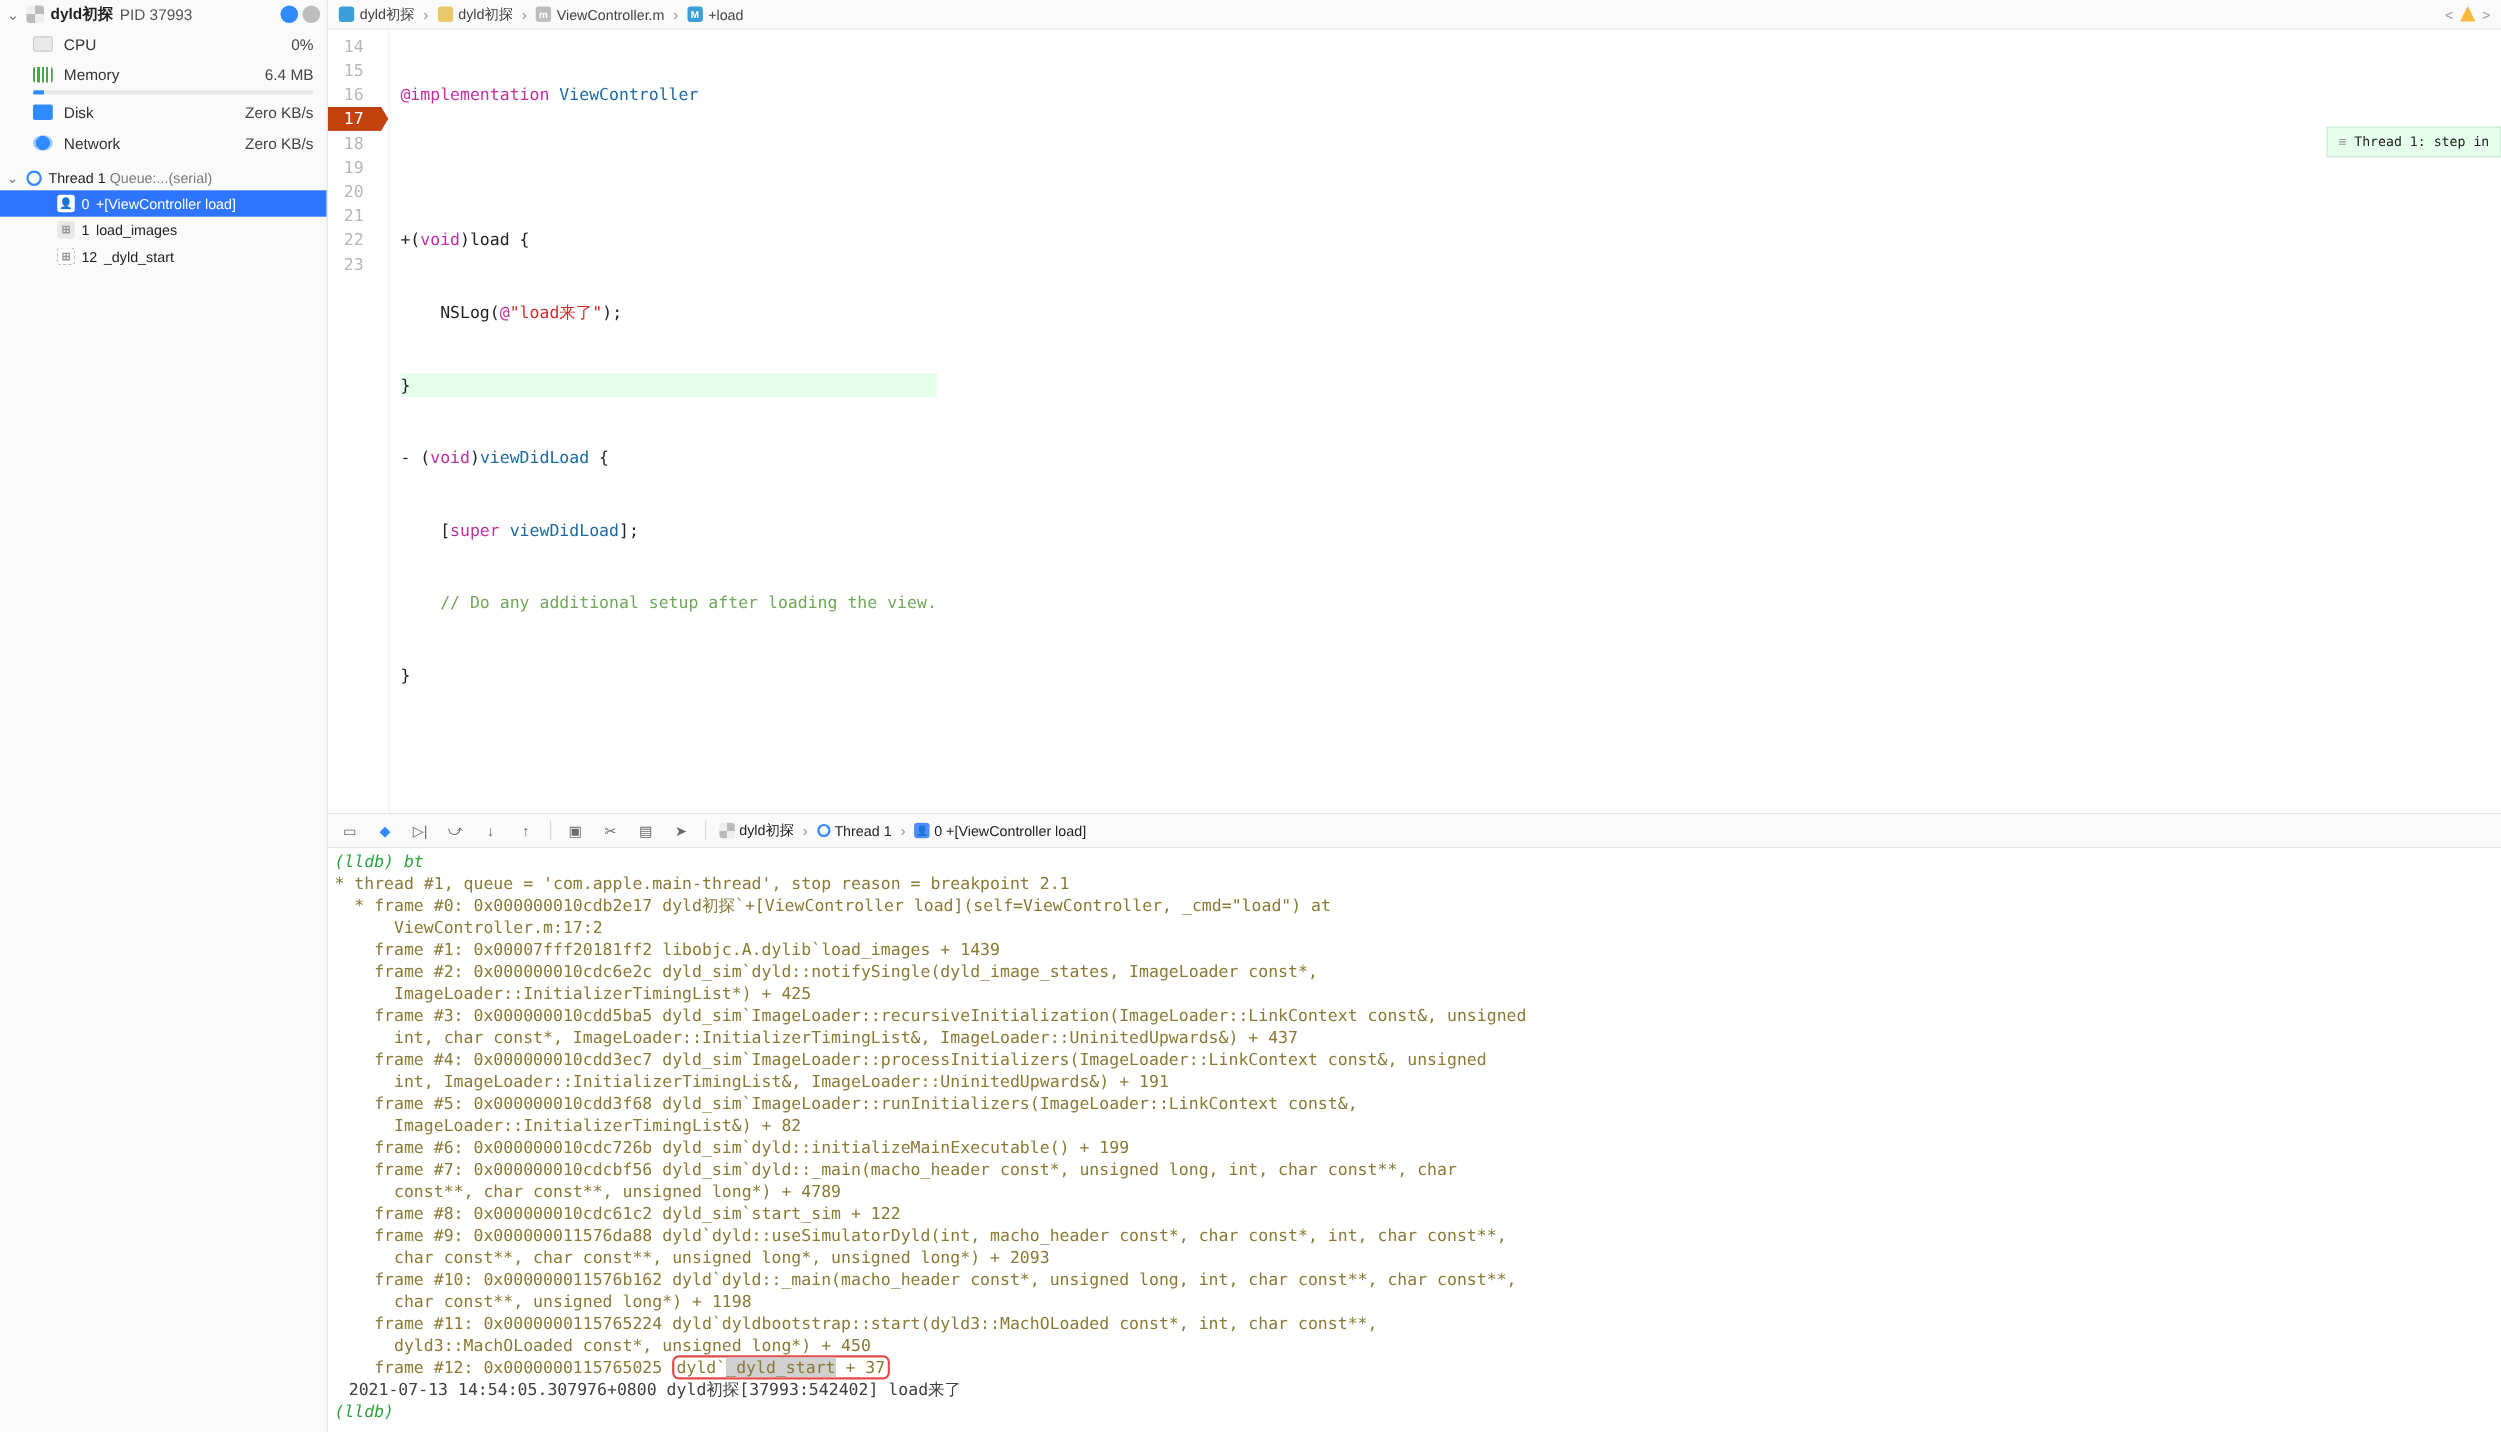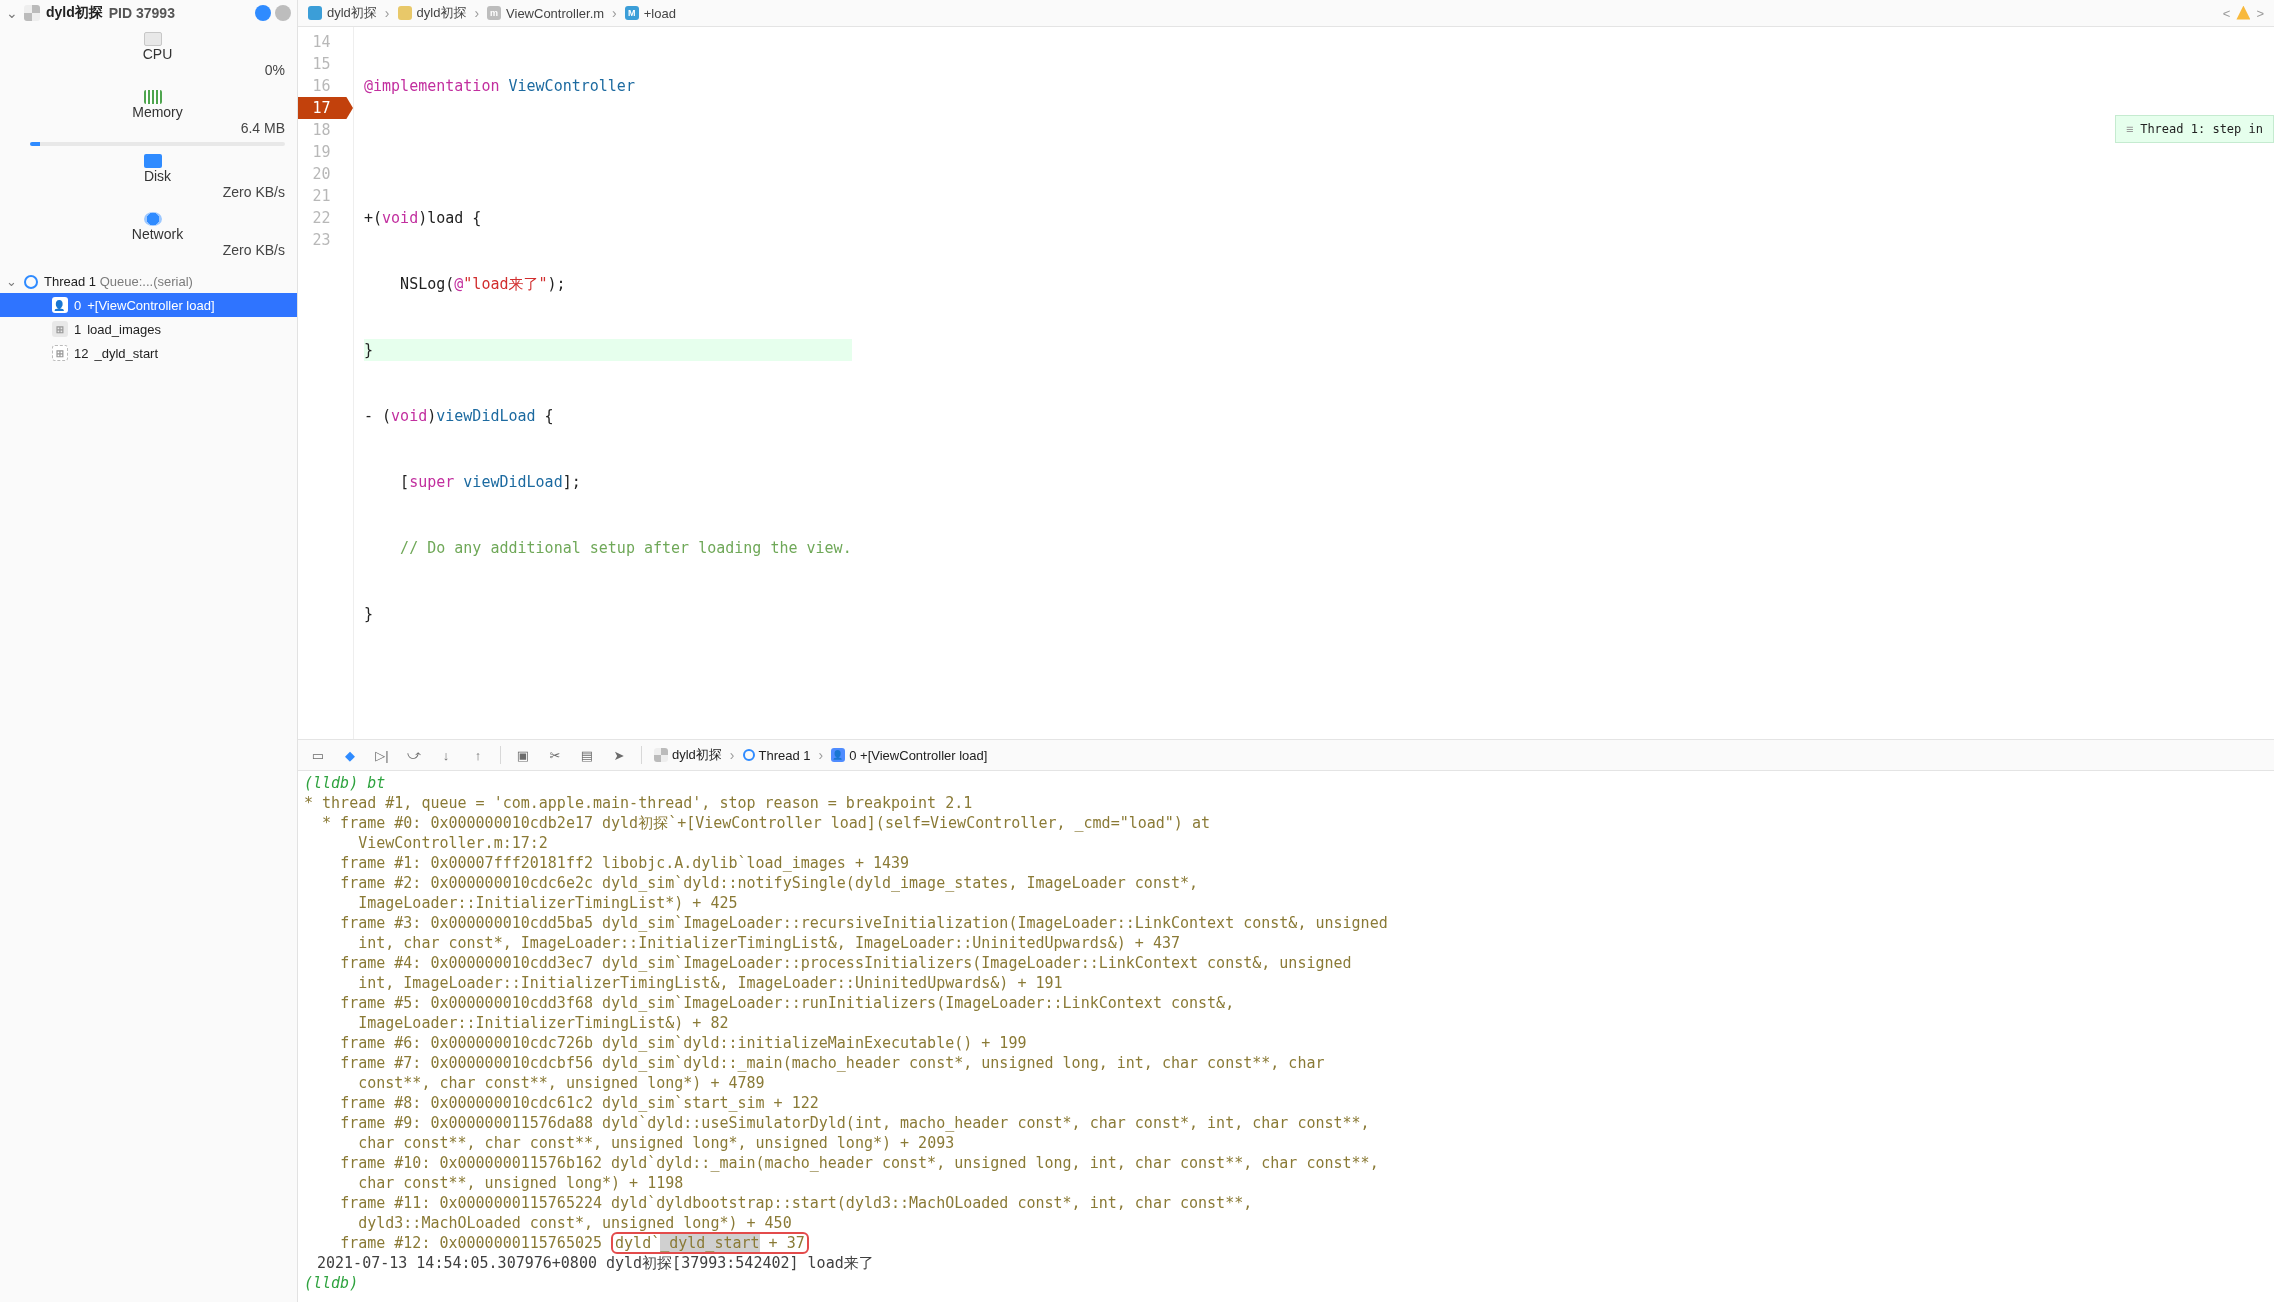--- a/index.html
+++ b/index.html
@@ -5,28 +5,28 @@
   * { margin: 0; padding: 0; box-sizing: border-box; }
   body { font-family: -apple-system, "SF Pro", "Helvetica Neue", Arial, sans-serif; font-size: 13px; background: #fff; color: #222; }
   .app { display: flex; width: 100vw; height: 100vh; }
 
   
   .sidebar { width: 298px; border-right: 1px solid #e2e2e2; background: #fafafa; display: flex; flex-direction: column; overflow: hidden; }
   .proc-header { display: flex; align-items: center; gap: 6px; padding: 4px 6px; font-size: 14px; }
   .disclose { width: 12px; color: #7b7b7b; }
   .proc-icon { width: 16px; height: 16px; border-radius: 3px; background: repeating-conic-gradient(#bbb 0 25%, #eee 0 50%); }
   .proc-name { font-weight: 600; }
-  .proc-pid { color: #555; font-weight: 700; }
+  .proc-pid { color: #555; font-weight: 400; }
   .proc-badges { margin-left: auto; display: flex; gap: 4px; }
   .badge-circle { width: 16px; height: 16px; border-radius: 50%; display: inline-block; }
   .badge-info { background: #2f8bff; }
   .badge-pause { background: #bdbdbd; }
 
   .gauges { padding: 0 6px; }
-  .gauge-row { display: flex; align-items: center; padding: 6px 6px 6px 24px; font-size: 14px; color: #333; flex-direction: column; }
+  .gauge-row { display: flex; align-items: center; padding: 6px 6px 6px 24px; font-size: 14px; color: #333; }
   .gauge-row .g-icon { width: 18px; height: 14px; margin-right: 10px; }
   .gauge-row .g-val { margin-left: auto; color: #444; }
   .gauge-bar { height: 4px; margin: 0 6px 2px 24px; border-radius: 2px; }
   .gauge-bar.blue { background: linear-gradient(90deg,#2f8bff 4%,#e8e8e8 4%); }
 
   .cpu-icon   { background: linear-gradient(#e8e8e8,#e8e8e8); border: 1px solid #c7c7c7; border-radius: 2px; position: relative; }
   .mem-icon   { display: inline-block; width: 18px; height: 10px; background: repeating-linear-gradient(90deg,#4ea54e 0 2px,#fff 2px 4px); border-radius: 2px; }
   .disk-icon  { width: 18px; height: 12px; background: #2f8bff; border-radius: 2px; }
   .net-icon   { width: 16px; height: 16px; background: radial-gradient(circle,#2f8bff 55%,#9dc8ff 56%); border-radius: 50%; }
 

